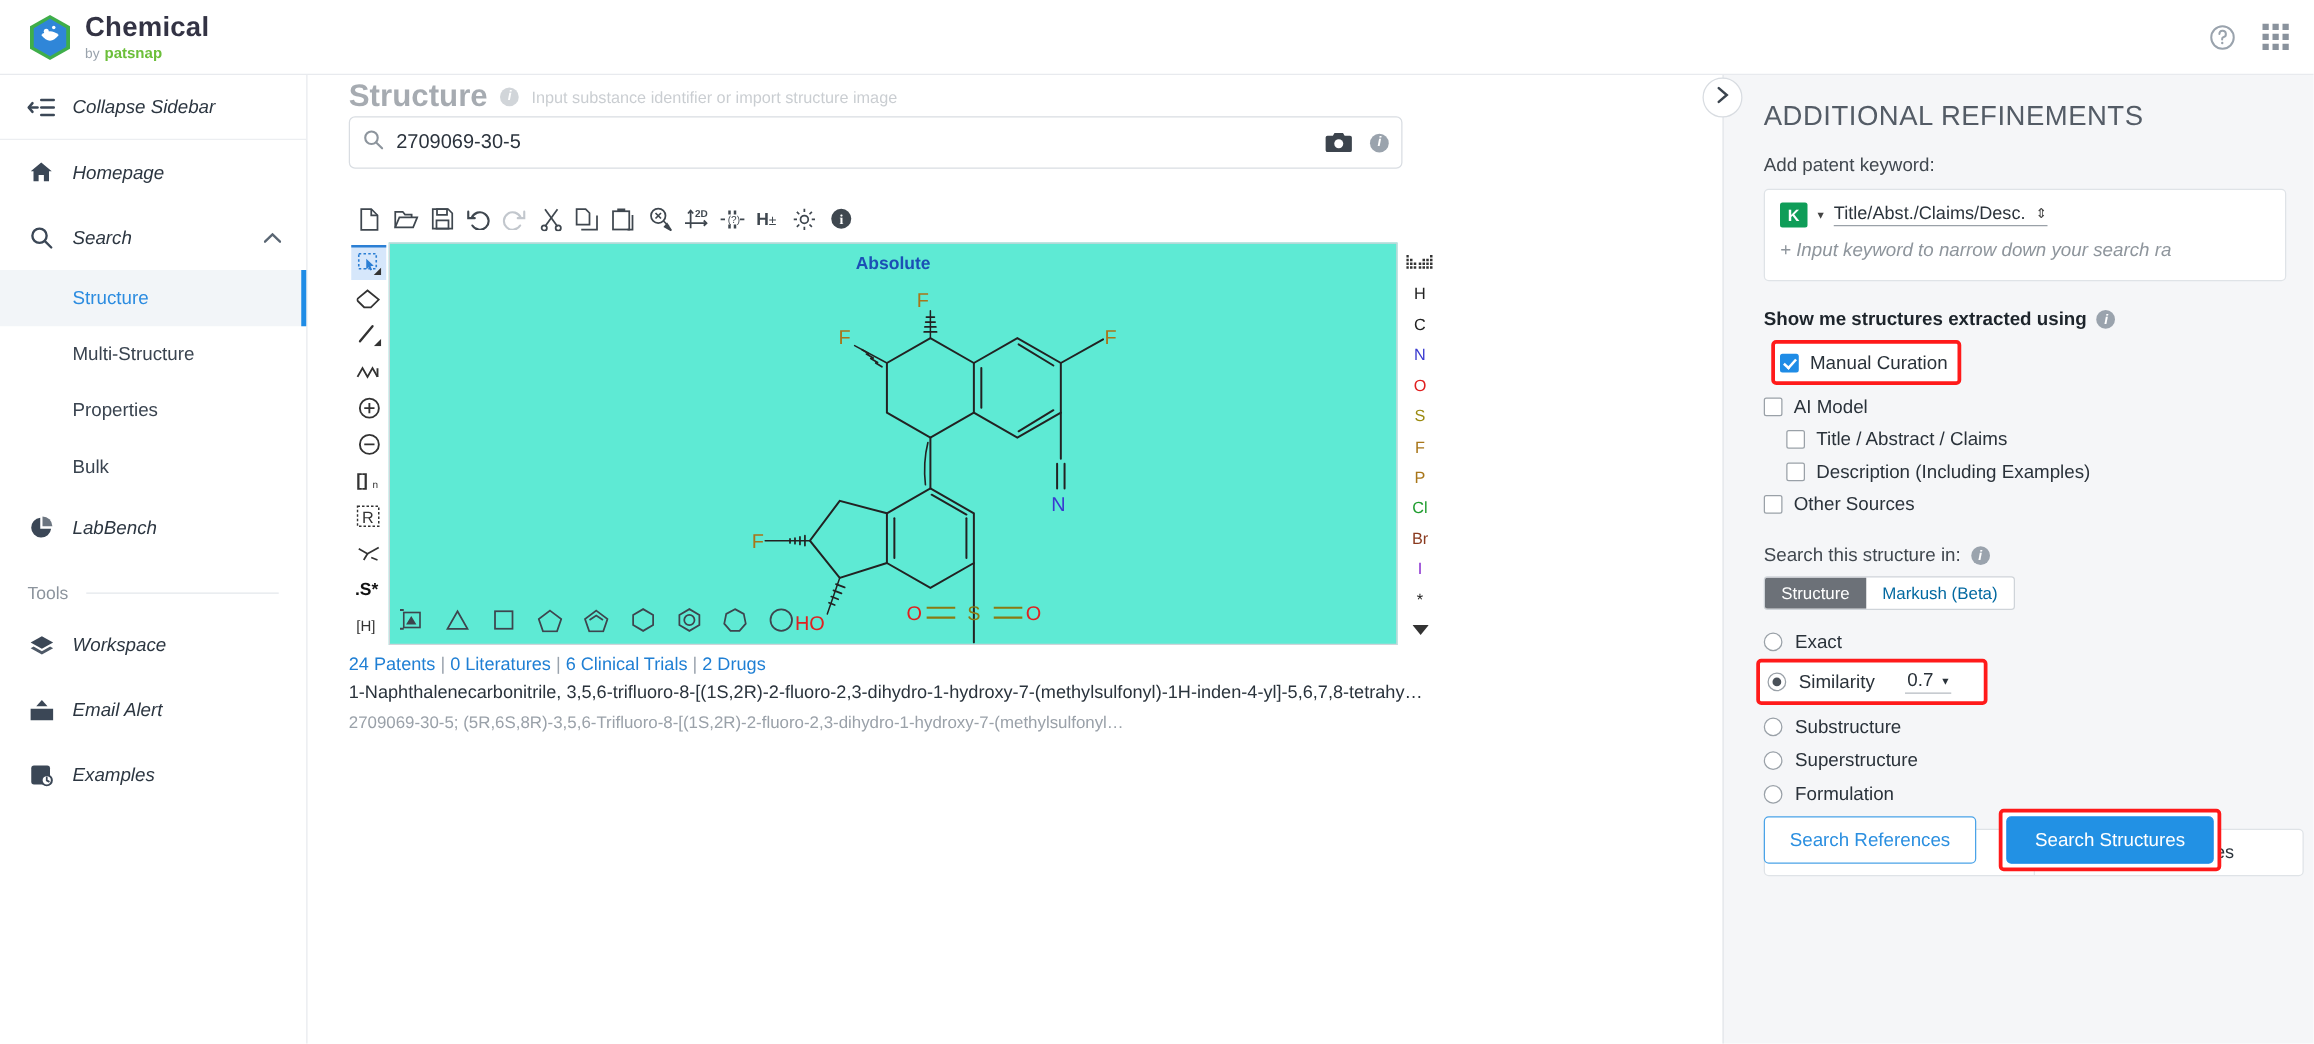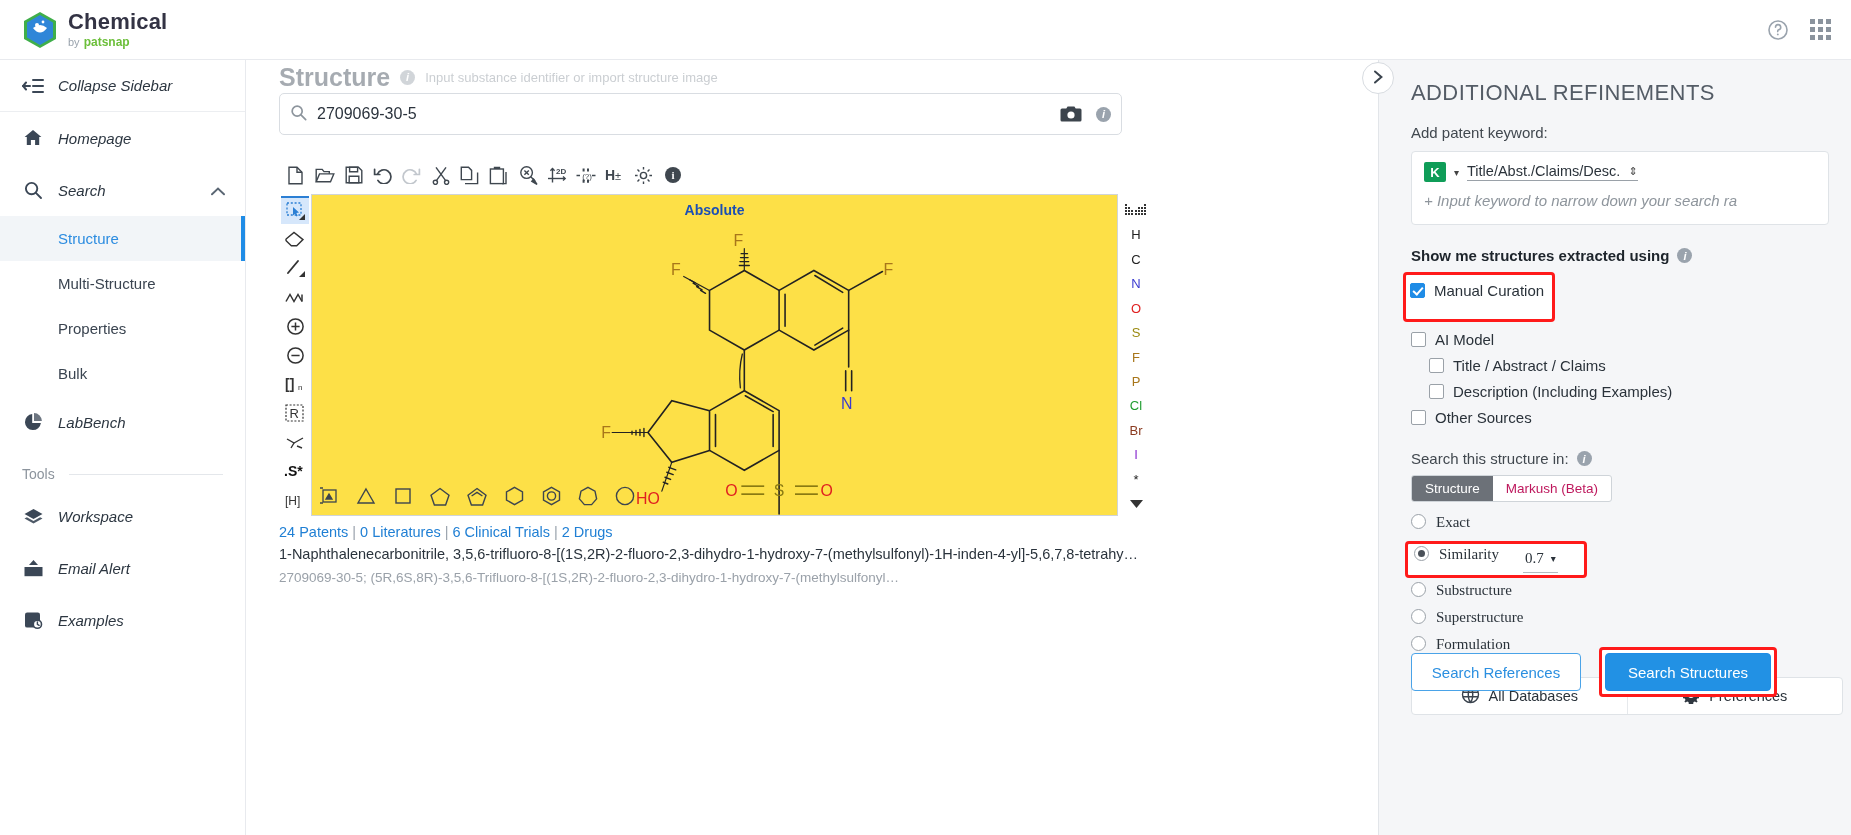--- a/index.html
+++ b/index.html
@@ -103,21 +103,21 @@
   .lpal {
     width:32px; background:#fff; display:flex; flex-direction:column; align-items:center;
     padding-top:2px; gap:0px;
   }
   .lpal .t {
     width:28px;height:28px;display:flex;align-items:center;justify-content:center;
     font-size:13px;color:#333; cursor:pointer; position:relative; margin-bottom:1px;
   }
   .lpal .t.sel { background:#d6e7fb; border-top:2px solid #2b7fd4; }
   .canvas {
-    flex:1; border:1px solid #cfd4d9; background:#fde047; position:relative; overflow:hidden;
+    flex:1; border:1px solid #cfd4d9; background:#5eead4; position:relative; overflow:hidden;
   }
   .abs-label {
     position:absolute; top:7px; left:50%; transform:translateX(-50%);
     color:#1b4fb5; font-weight:700; font-size:14px;
   }
   .rpal {
     width:36px; display:flex; flex-direction:column; align-items:center; padding-top:4px; gap:0;
     font-size:13px;
   }
   .rpal .e {
@@ -172,34 +172,34 @@
   .chk-row.indent { margin-left:28px; }
   .box {
     width:15px;height:15px;border:1.5px solid #9aa1a8;border-radius:2px;background:#fff;flex:none;
   }
   .box.on { background:#1f8ce6; border-color:#1f8ce6; position:relative; }
   .box.on:after {
     content:''; position:absolute; left:4px; top:1px; width:4px; height:8px;
     border:solid #fff; border-width:0 2px 2px 0; transform:rotate(42deg);
   }
   .hl-red {
-    border:3px solid #ff1a1a; border-radius:4px; padding:2px 8px 16px 4px;
-    display:inline-flex; align-items:center; margin-left:2px; background:#fff;
+    border:3px solid #ff1a1a; border-radius:4px; padding:2px 8px 2px 4px;
+    display:inline-flex; align-items:center; margin-left:16px; background:#fff;
   }
   .hl-red .chk-row { margin-left:0; }
 
   .rp-sub2 { margin:20px 0 8px 10px; font-size:15px; color:#41484f; display:flex; align-items:center; gap:8px;}
   .seg {
     margin-left:10px; display:inline-flex; border:1px solid #cfd4d9; border-radius:3px; overflow:hidden;
     background:#fff; font-size:13.5px;
   }
-  .seg div { padding:5px 13px; cursor:pointer; color:#be185d; }
+  .seg div { padding:5px 13px; cursor:pointer; color:#0369a1; }
   .seg div.on { background:#6c7178; color:#fff; }
 
-  .rad-row { display:flex; gap:10px; margin-left:10px; height:27px; font-size:15px; color:#2a323a; cursor:pointer;font-family:Liberation Serif, serif; }
+  .rad-row { display:flex; align-items:center; gap:10px; margin-left:10px; height:27px; font-size:15px; color:#2a323a; cursor:pointer; }
   .rad { width:15px;height:15px;border:1.5px solid #9aa1a8;border-radius:50%;background:#fff;flex:none; position:relative;}
   .rad.on:after{content:'';position:absolute;left:3px;top:3px;width:7px;height:7px;border-radius:50%;background:#4a5159;}
   .simval { border-bottom:1px solid #b5bbc1; display:inline-flex; align-items:center; gap:7px; padding:0 2px 1px 2px; margin-left:14px; }
   .simval .ud { font-size:10px; }
 
   .dbrow {
     margin:14px 0 0 10px; background:#fff; border:1px solid #dfe3e7; border-radius:4px;
     display:flex; width:432px; height:38px; overflow:hidden;
   }
   .dbrow > div {

